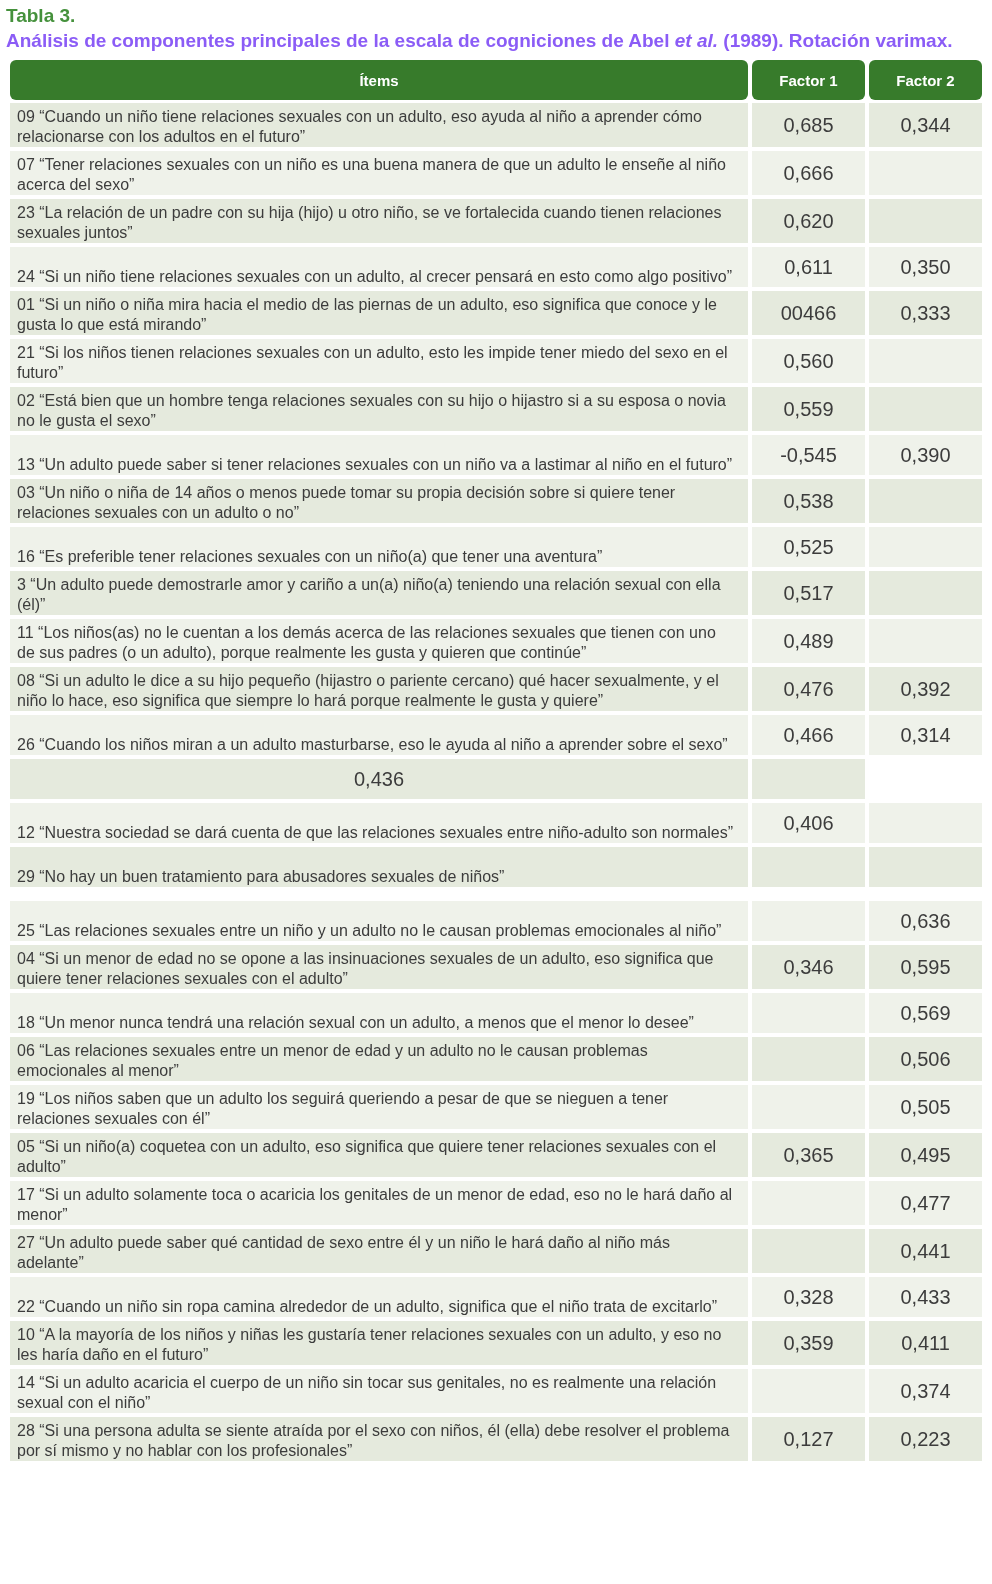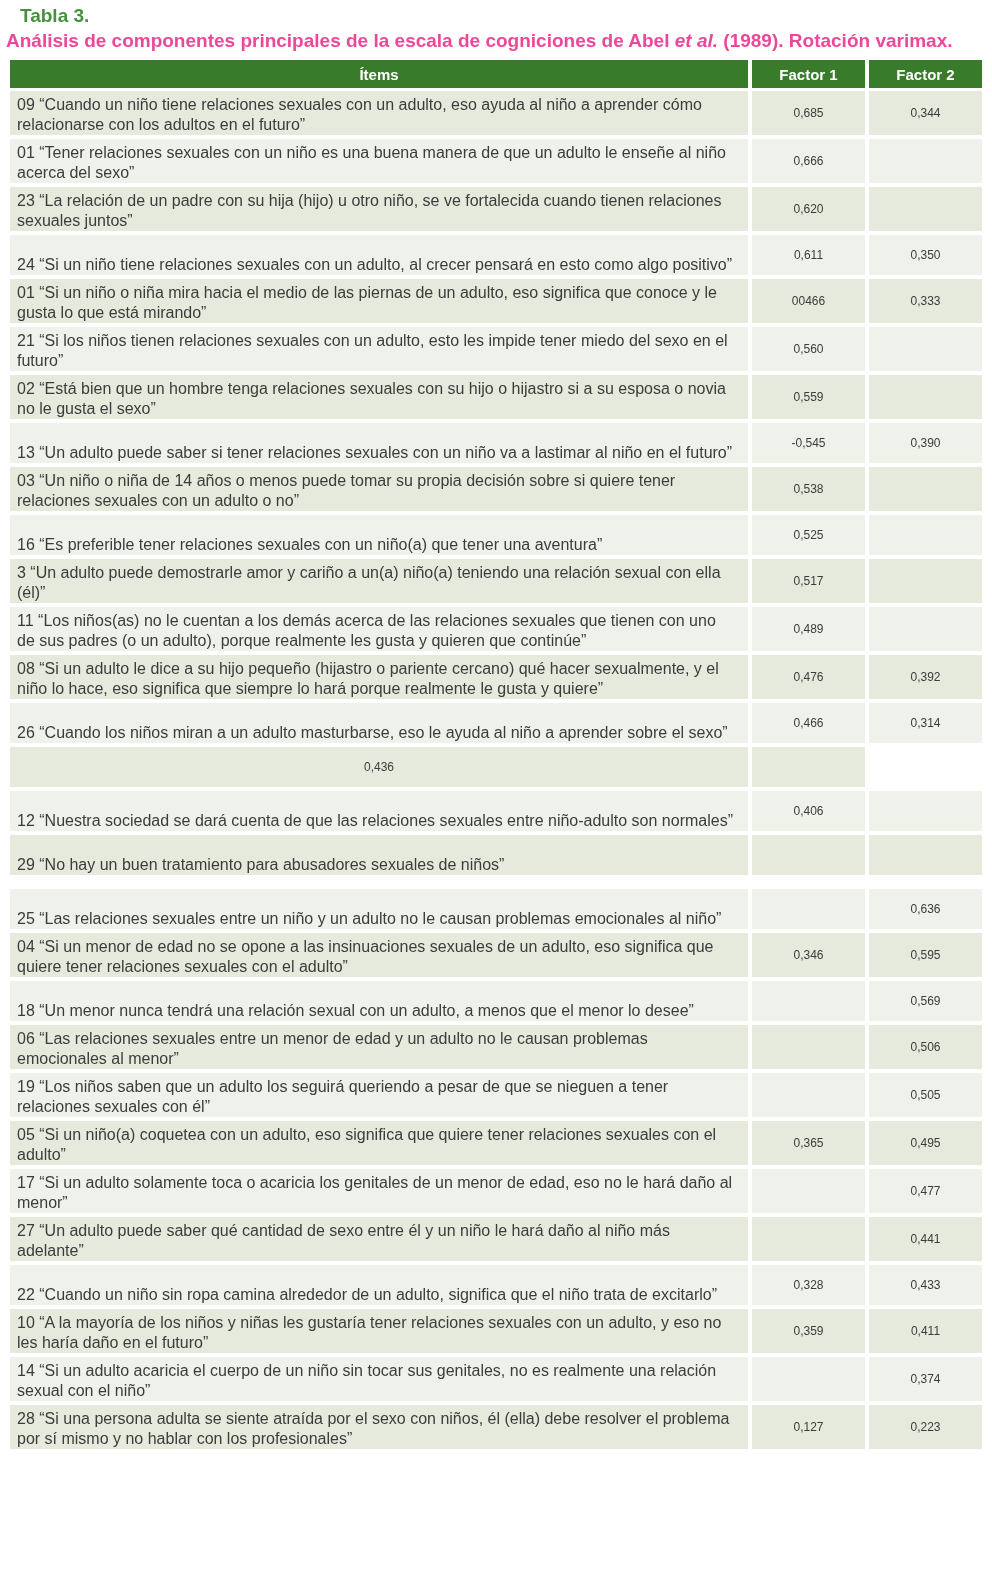--- a/index.html
+++ b/index.html
@@ -16,62 +16,63 @@
     width: 992px;
     font-family: "Liberation Sans", sans-serif;
     color: var(--text);
   }
   .page { padding: 4px 10px 6px 4px; }
   .title {
     color: var(--title-green);
     font-weight: bold;
     font-size: 19px;
     line-height: 24px;
-    margin-left: 16px;
+    margin-left: 2px;
   }
   .subtitle {
-    color: #ec4899;
+    color: #8b5cf6;
     font-weight: bold;
     font-size: 19px;
     line-height: 25px;
     margin-left: 2px;
     margin-bottom: 7px;
   }
   .subtitle em { font-style: italic; }
   .pca-table { width: 972px; margin-left: 6px; }
   .row, .header-row {
     display: grid;
     grid-template-columns: 1fr 113px 113px;
     column-gap: 4px;
     margin-bottom: 4px;
   }
   .header-row { margin-bottom: 3px; }
   .header-cell {
     background: var(--header-green);
     color: var(--header-text);
     font-weight: bold;
     font-size: 15px;
-    height: 28px;
+    height: 40px;
     display: flex;
     align-items: center;
     justify-content: center;
+    border-radius: 6px;
   }
   .cell { min-height: 40px; }
   .item-cell {
     display: flex;
     align-items: flex-end;
     padding: 4px 10px 0 7px;
     font-size: 16px;
     line-height: 20px;
   }
   .val-cell {
     display: flex;
     align-items: center;
     justify-content: center;
-    font-size: 12px;
+    font-size: 20px;
   }
   .shade-a > .cell { background: var(--shade-a); }
   .shade-b > .cell { background: var(--shade-b); }
   .section-2 { margin-top: 14px; }
 </style>
 </head>
 <body>
 
 <div class="page">
   <div class="title">Tabla 3.</div>
@@ -87,21 +88,21 @@
         <div class="section section-1">
           <div class="row shade-a">
             <div class="cell item-cell">
               <span>09 “Cuando un niño tiene relaciones sexuales con un adulto, eso ayuda al niño a aprender cómo relacionarse con los adultos en el futuro”</span>
             </div>
             <div class="cell val-cell">0,685</div>
             <div class="cell val-cell">0,344</div>
           </div>
           <div class="row shade-b">
             <div class="cell item-cell">
-              <span>01 “Tener relaciones sexuales con un niño es una buena manera de que un adulto le enseñe al niño acerca del sexo”</span>
+              <span>07 “Tener relaciones sexuales con un niño es una buena manera de que un adulto le enseñe al niño acerca del sexo”</span>
             </div>
             <div class="cell val-cell">0,666</div>
             <div class="cell val-cell"></div>
           </div>
           <div class="row shade-a">
             <div class="cell item-cell">
               <span>23 “La relación de un padre con su hija (hijo) u otro niño, se ve fortalecida cuando tienen relaciones sexuales juntos”</span>
             </div>
             <div class="cell val-cell">0,620</div>
             <div class="cell val-cell"></div>

